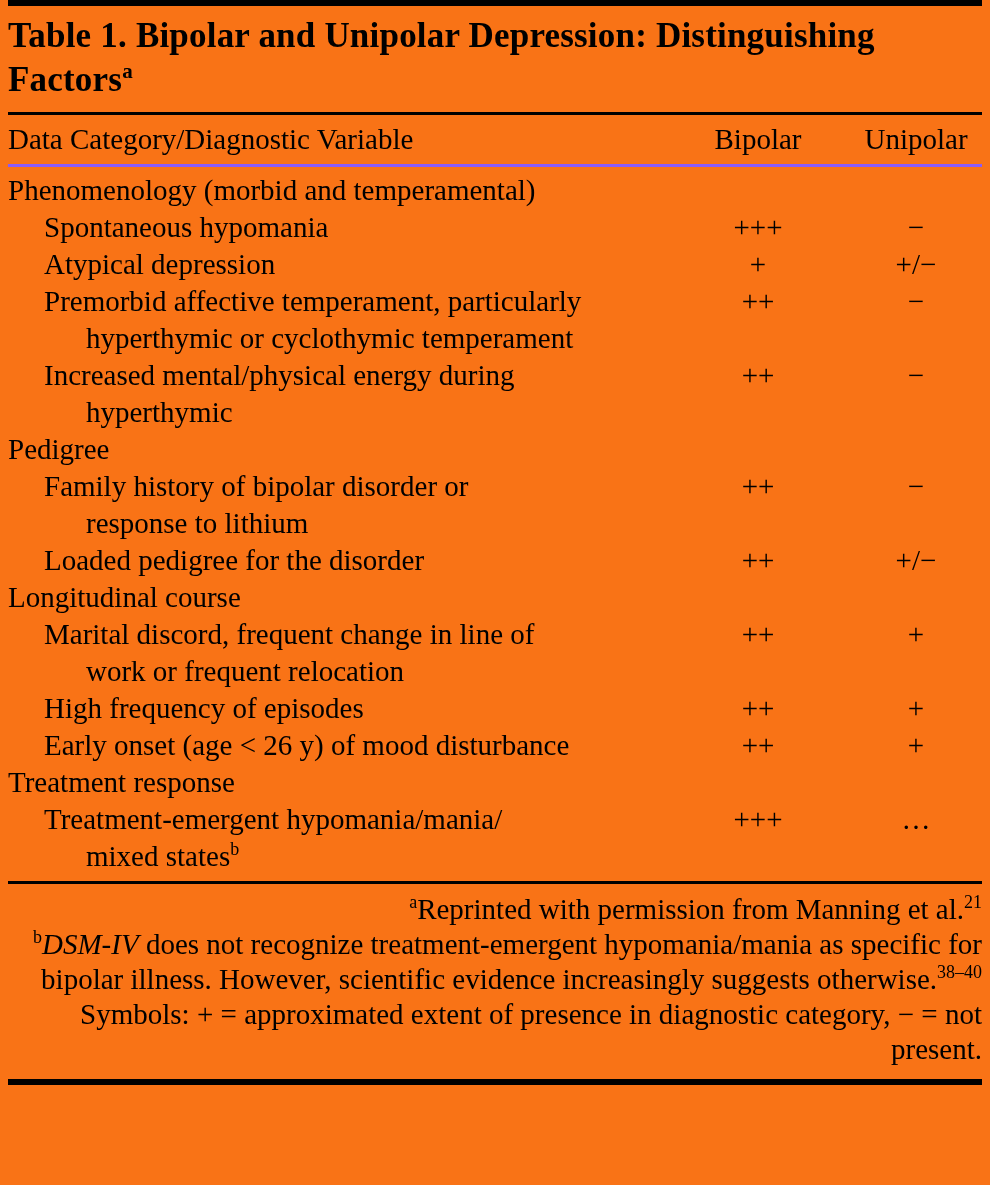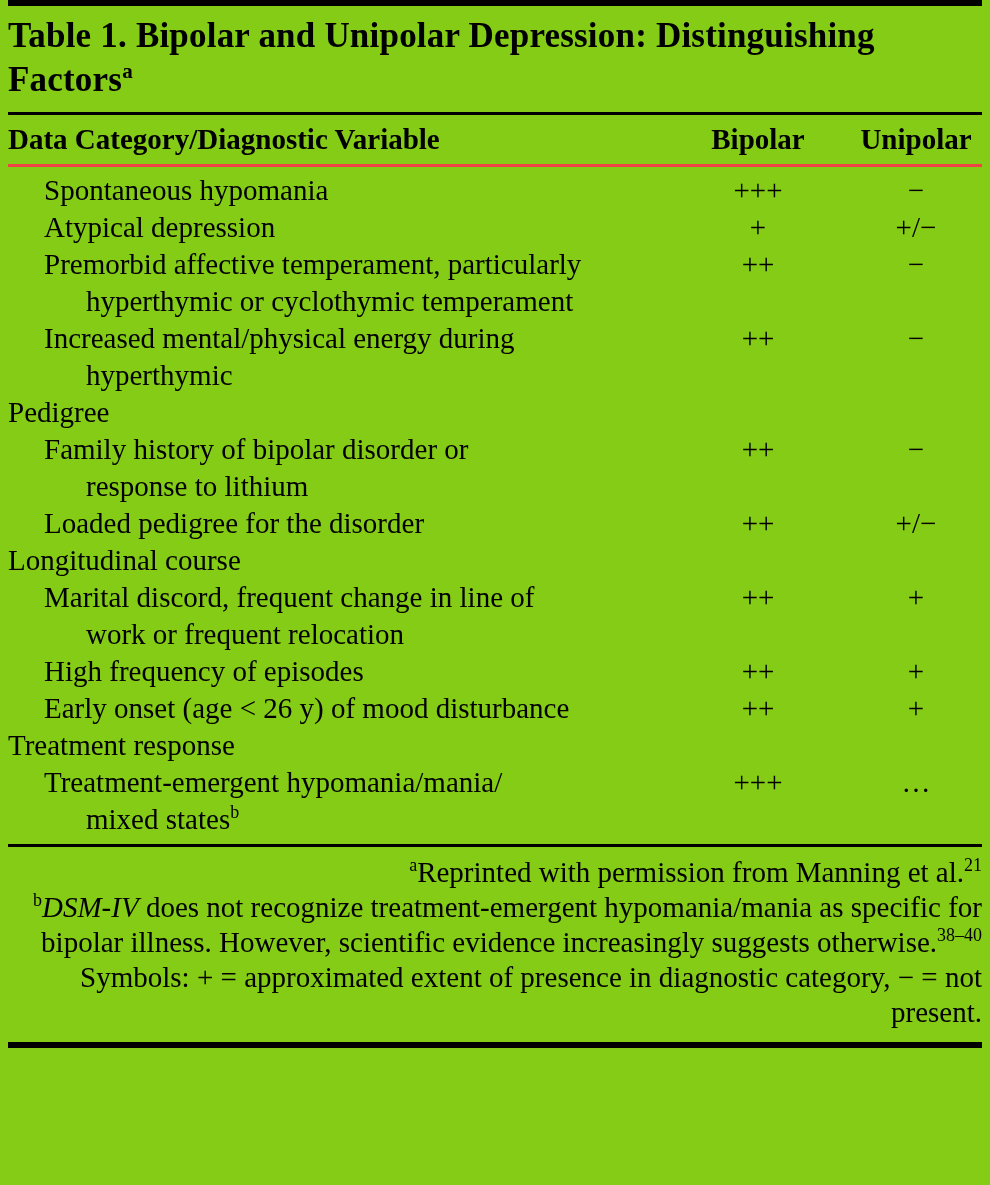--- a/index.html
+++ b/index.html
@@ -6,21 +6,21 @@
   html, body { background: #ffffff; }
   body {
     width: 990px;
     color: #000;
     font-family: "Liberation Serif", "DejaVu Serif", serif;
   }
   .page {
     width: 990px;
     min-height: 1185px;
     padding: 0 8px;
-    background: #84cc16;
+    background: #f97316;
   }
   .rule { background: #000; width: 100%; }
   .rule.thick { height: 6px; }
   .rule.med { height: 3px; }
 
   .title {
     font-size: 35px;
     font-weight: bold;
     line-height: 44px;
     padding: 8px 0 10px 0;
@@ -32,25 +32,25 @@
     width: 100%;
     border-collapse: collapse;
     table-layout: fixed;
     font-size: 29px;
   }
   col.c-label { width: auto; }
   col.c-bip   { width: 184px; }
   col.c-uni   { width: 132px; }
 
   thead th {
-    font-weight: bold;
+    font-weight: normal;
     font-size: 29px;
     line-height: 34px;
     padding: 7px 0 8px 0;
-    border-bottom: 3px solid #ef4444;
+    border-bottom: 3px solid #8b5cf6;
     vertical-align: bottom;
   }
   thead th.h-label { text-align: left; }
   thead th.h-val   { text-align: center; }
 
   tbody td {
     vertical-align: top;
     line-height: 37px;
     font-size: 29px;
   }
@@ -96,20 +96,27 @@
     <thead>
       <tr>
         <th class="h-label">Data Category/Diagnostic Variable</th>
         <th class="h-val">Bipolar</th>
         <th class="h-val">Unipolar</th>
       </tr>
     </thead>
     <tbody>
         <tr>
           <td class="label">
+            <div class="tline ind0">Phenomenology (morbid and temperamental)</div>
+          </td>
+          <td class="val"></td>
+          <td class="val"></td>
+        </tr>
+        <tr>
+          <td class="label">
             <div class="tline ind1">Spontaneous hypomania</div>
           </td>
           <td class="val">+++</td>
           <td class="val">−</td>
         </tr>
         <tr>
           <td class="label">
             <div class="tline ind1">Atypical depression</div>
           </td>
           <td class="val">+</td>

